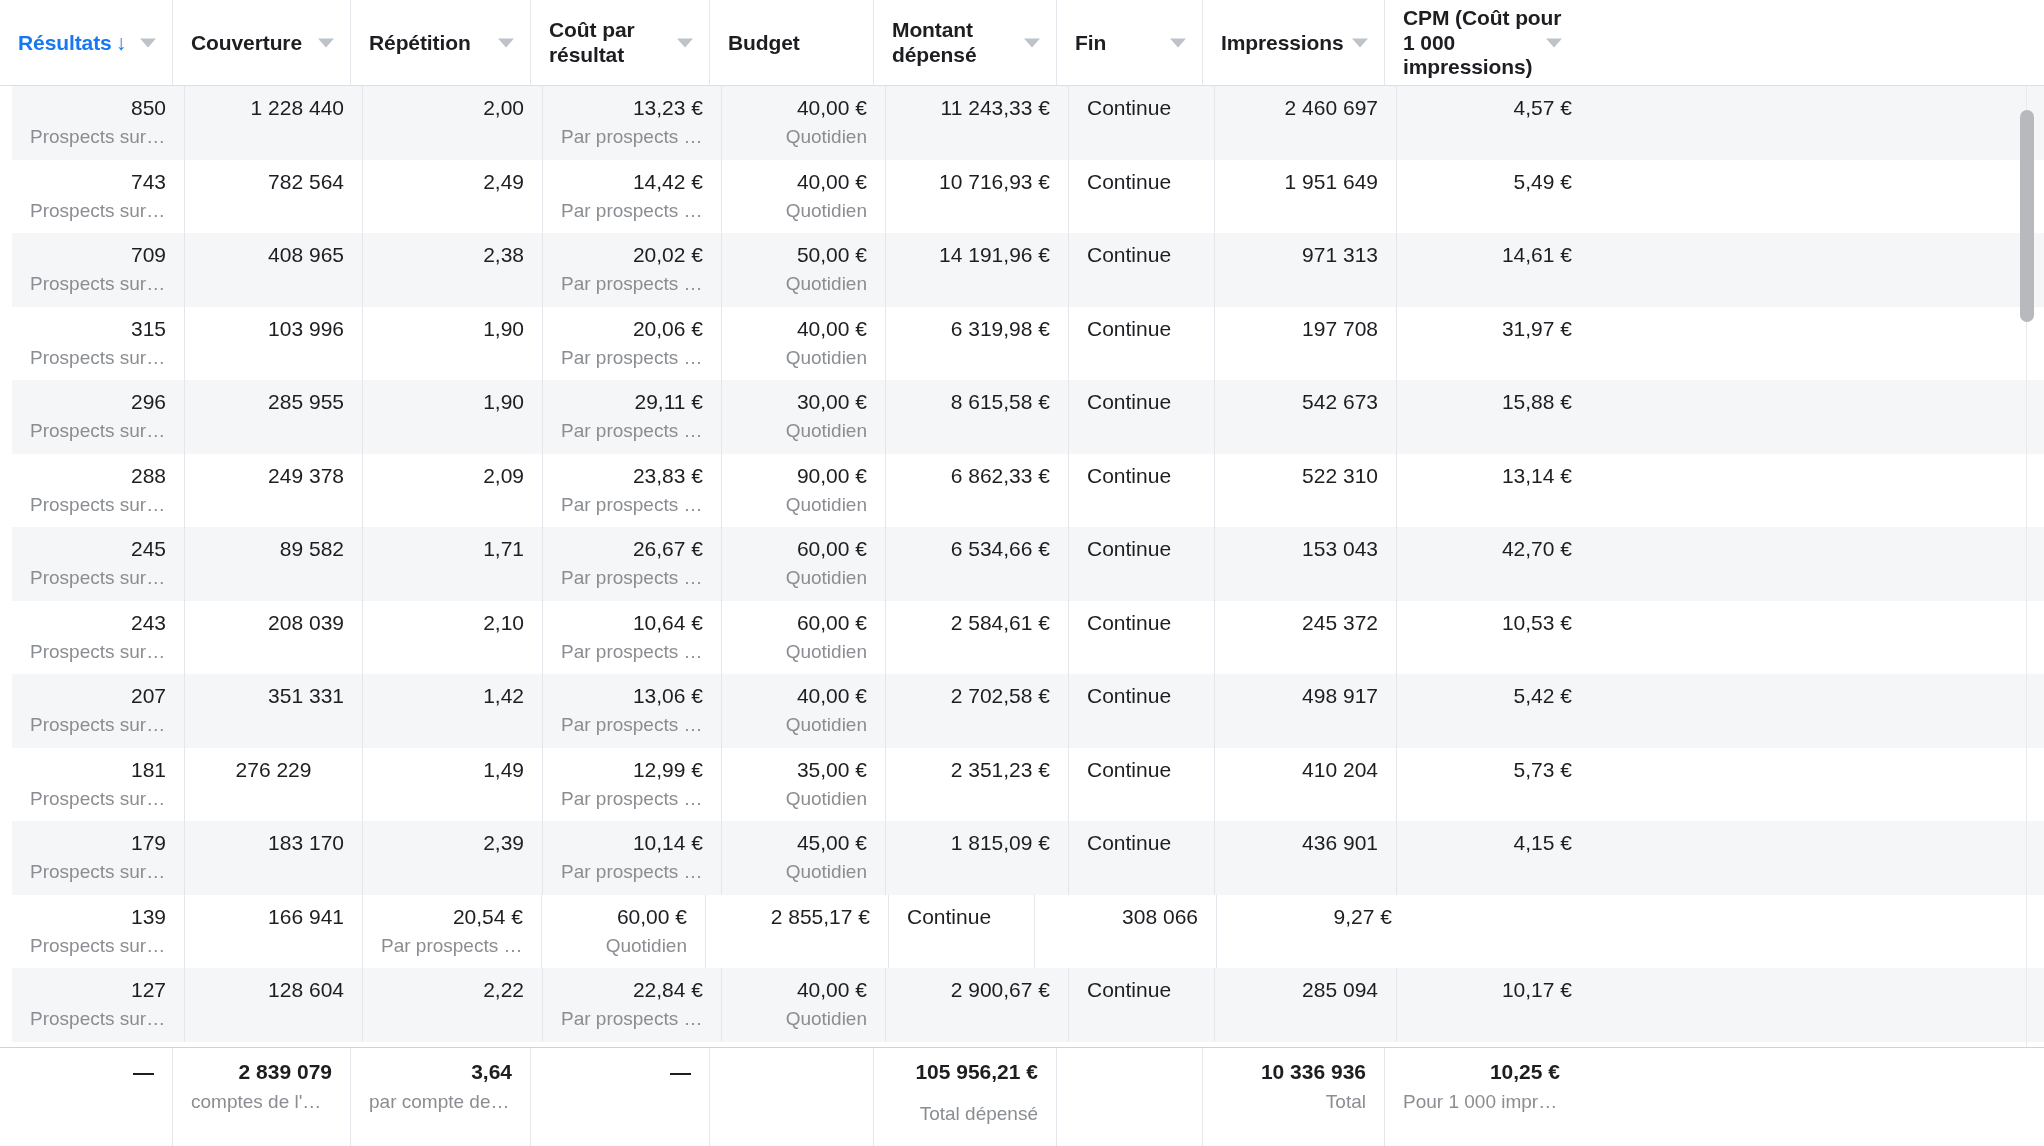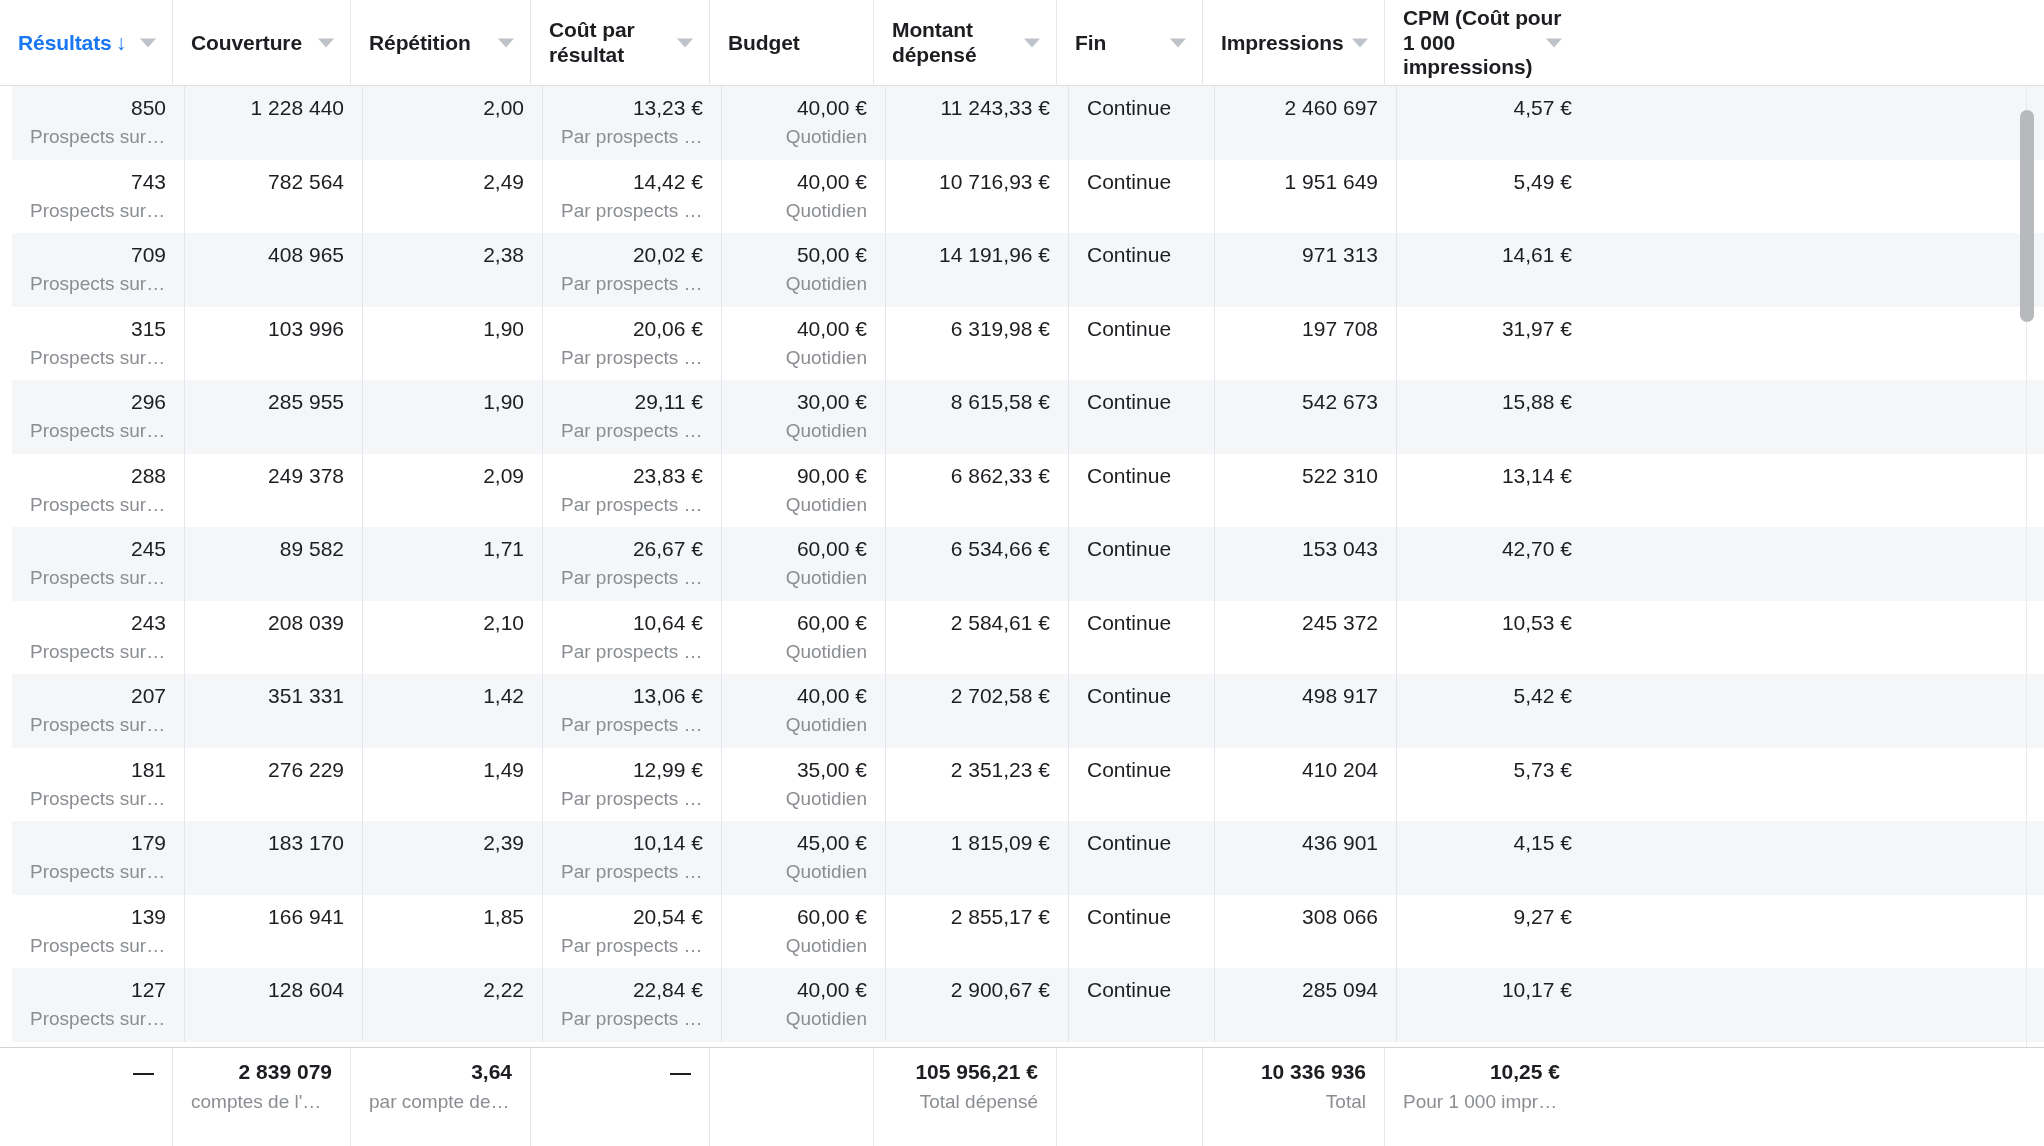--- a/index.html
+++ b/index.html
@@ -494,21 +494,21 @@
         </div>
         <div class="td r" style="width: 193px;">
           <div class="v">5,42 €</div>
         </div>
       </div>
       <div class="tr">
         <div class="td r" style="width: 173px;">
           <div class="v">181</div>
           <div class="sub">Prospects sur Faceb…</div>
         </div>
-        <div class="td r" style="width: 178px;">
+        <div class="td r" style="width: 178px; align-items: center;">
           <div class="v">276 229</div>
         </div>
         <div class="td r" style="width: 180px;">
           <div class="v">1,49</div>
         </div>
         <div class="td r" style="width: 179px;">
           <div class="v">12,99 €</div>
           <div class="sub">Par prospects sur Fa…</div>
         </div>
         <div class="td r" style="width: 164px;">
@@ -560,23 +560,20 @@
           <div class="v">4,15 €</div>
         </div>
       </div>
       <div class="tr">
         <div class="td r" style="width: 173px;">
           <div class="v">139</div>
           <div class="sub">Prospects sur Faceb…</div>
         </div>
         <div class="td r" style="width: 178px;">
           <div class="v">166 941</div>
-        </div>
-        <div class="td r" style="width: 180px;">
-          <div class="v">1,85</div>
         </div>
         <div class="td r" style="width: 179px;">
           <div class="v">20,54 €</div>
           <div class="sub">Par prospects sur Fa…</div>
         </div>
         <div class="td r" style="width: 164px;">
           <div class="v">60,00 €</div>
           <div class="sub">Quotidien</div>
         </div>
         <div class="td r" style="width: 183px;">
@@ -635,21 +632,21 @@
         <div class="sub">comptes de l'Espace …</div>
       </div>
       <div class="tf r" style="width: 180px;">
         <div class="v">3,64</div>
         <div class="sub">par compte de l'Espac…</div>
       </div>
       <div class="tf r" style="width: 179px;">
         <div class="v">—</div>
       </div>
       <div class="tf r" style="width: 164px;"></div>
-      <div class="tf r" style="width: 183px;">
+      <div class="tf r" style="width: 183px; gap: 12px;">
         <div class="v">105 956,21 €</div>
         <div class="sub">Total dépensé</div>
       </div>
       <div class="tf l" style="width: 146px;"></div>
       <div class="tf r" style="width: 182px;">
         <div class="v">10 336 936</div>
         <div class="sub">Total</div>
       </div>
       <div class="tf r" style="width: 193px;">
         <div class="v">10,25 €</div>

